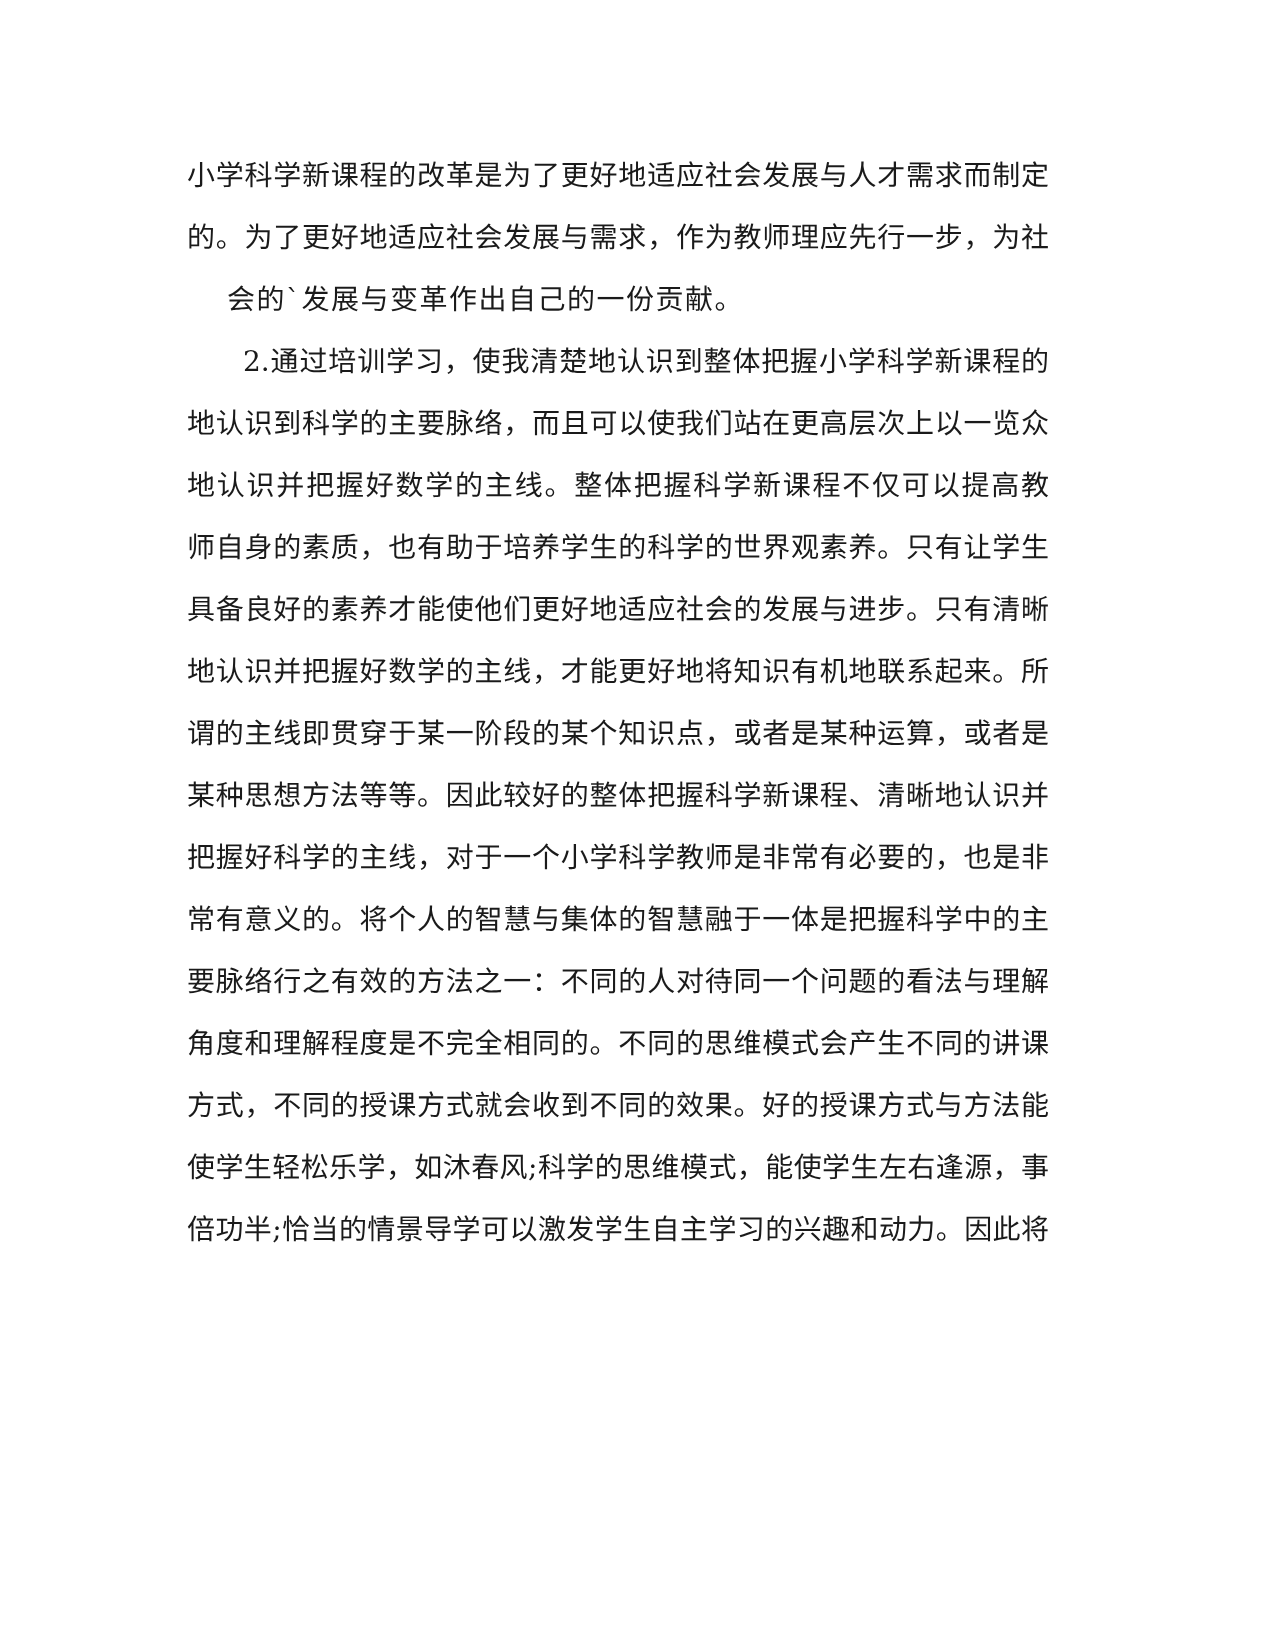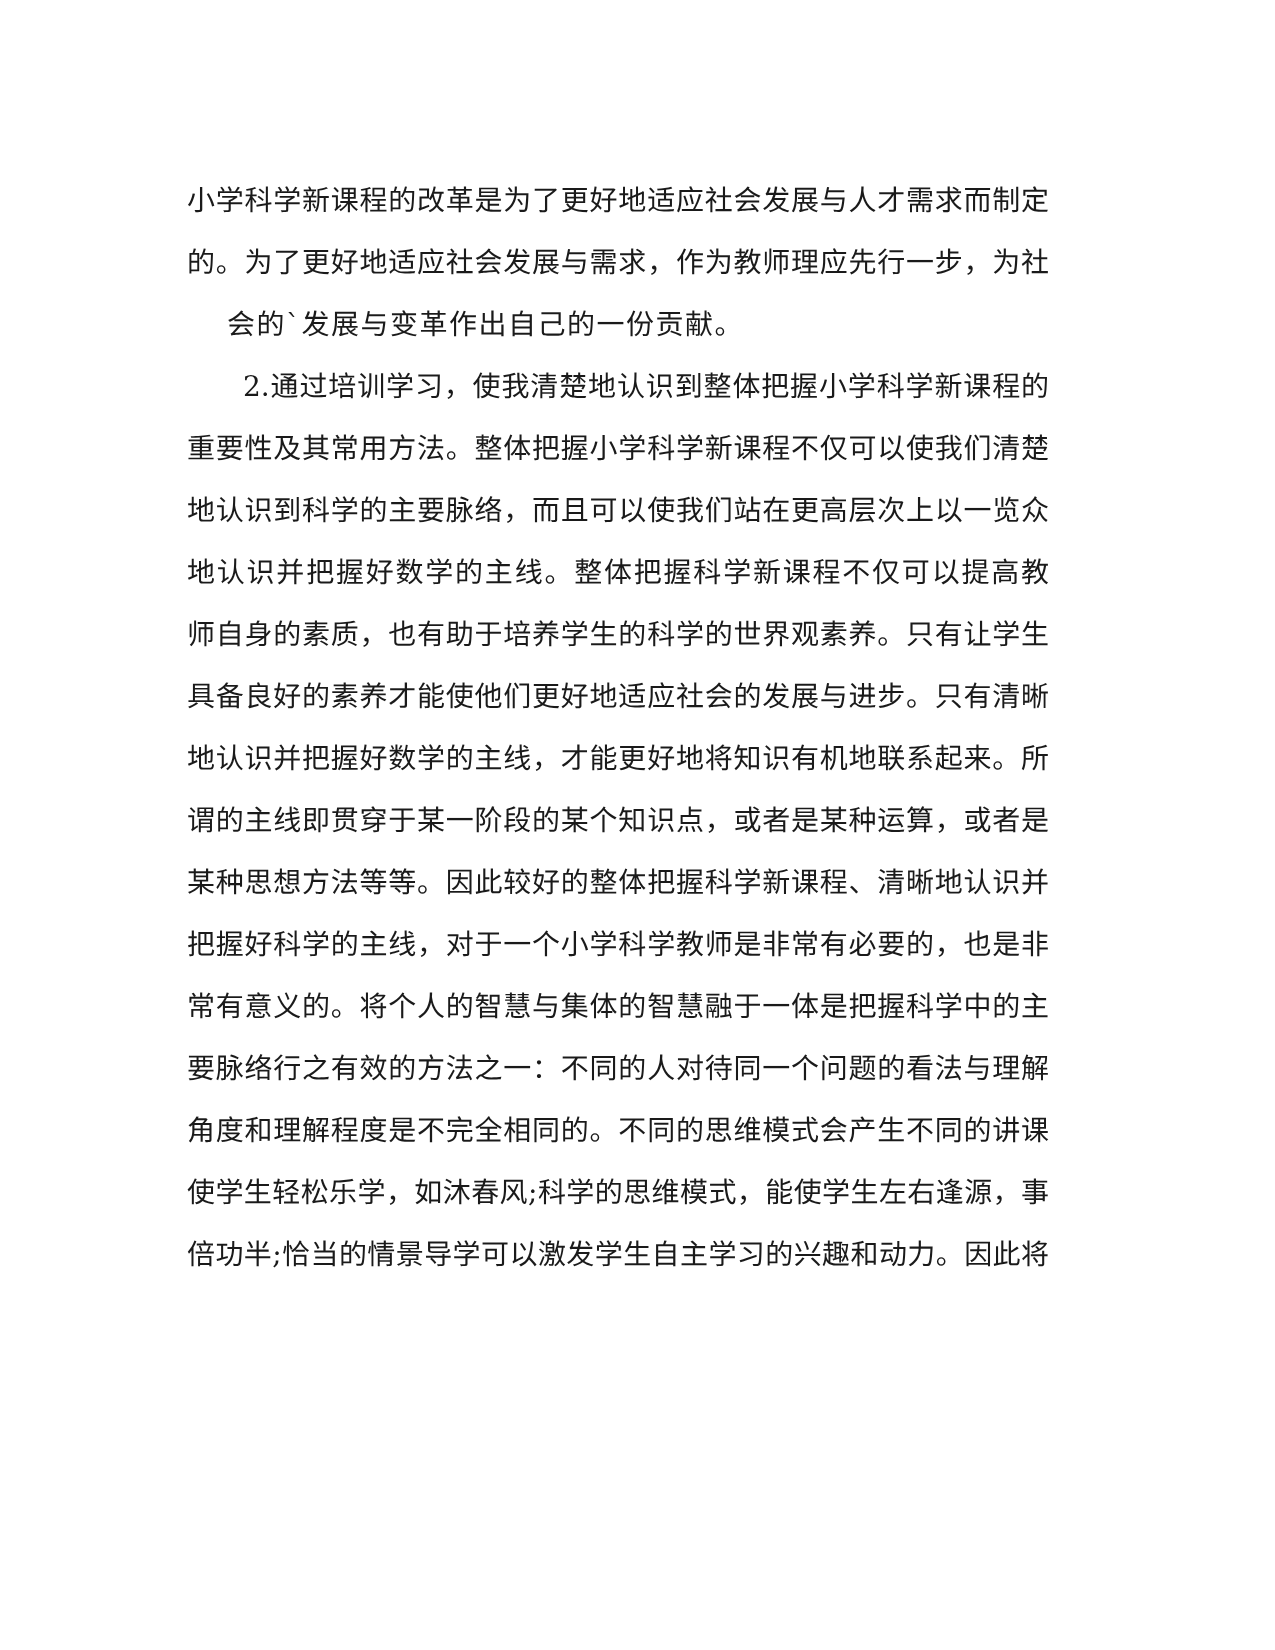--- a/index.html
+++ b/index.html
@@ -11,21 +11,21 @@
     position: relative;
     width: 1275px;
     height: 1650px;
     background: #ffffff;
     overflow: hidden;
     font-family: "DejaVu Serif", "Liberation Serif", serif;
   }
   .textblock {
     position: absolute;
     left: 187px;
-    top: 170px;
+    top: 145px;
     width: 862px;
     color: #1a1a1a;
   }
   .line {
     height: 62px;
     line-height: 62px;
     font-size: 28px;
     text-align: justify;
     text-align-last: justify;
     text-justify: inter-character;
@@ -43,28 +43,28 @@
 </style>
 </head>
 <body>
 
 <div class="page">
   <div class="textblock">
     <div class="line">小学科学新课程的改革是为了更好地适应社会发展与人才需求而制定</div>
     <div class="line">的。为了更好地适应社会发展与需求，作为教师理应先行一步，为社</div>
     <div class="line end">会的`发展与变革作出自己的一份贡献。</div>
     <div class="line indent">2.通过培训学习，使我清楚地认识到整体把握小学科学新课程的</div>
-    <div class="line">重要性及其常用方法。整体把握小学科学新课程不仅可以使我们清楚</div>
     <div class="line">地认识到科学的主要脉络，而且可以使我们站在更高层次上以一览众</div>
     <div class="line">地认识并把握好数学的主线。整体把握科学新课程不仅可以提高教</div>
     <div class="line">师自身的素质，也有助于培养学生的科学的世界观素养。只有让学生</div>
     <div class="line">具备良好的素养才能使他们更好地适应社会的发展与进步。只有清晰</div>
     <div class="line">地认识并把握好数学的主线，才能更好地将知识有机地联系起来。所</div>
     <div class="line">谓的主线即贯穿于某一阶段的某个知识点，或者是某种运算，或者是</div>
     <div class="line">某种思想方法等等。因此较好的整体把握科学新课程、清晰地认识并</div>
     <div class="line">把握好科学的主线，对于一个小学科学教师是非常有必要的，也是非</div>
     <div class="line">常有意义的。将个人的智慧与集体的智慧融于一体是把握科学中的主</div>
     <div class="line">要脉络行之有效的方法之一：不同的人对待同一个问题的看法与理解</div>
     <div class="line">角度和理解程度是不完全相同的。不同的思维模式会产生不同的讲课</div>
+    <div class="line">方式，不同的授课方式就会收到不同的效果。好的授课方式与方法能</div>
     <div class="line">使学生轻松乐学，如沐春风;科学的思维模式，能使学生左右逢源，事</div>
     <div class="line">倍功半;恰当的情景导学可以激发学生自主学习的兴趣和动力。因此将</div>
   </div>
 </div>
 
 </body></html>

